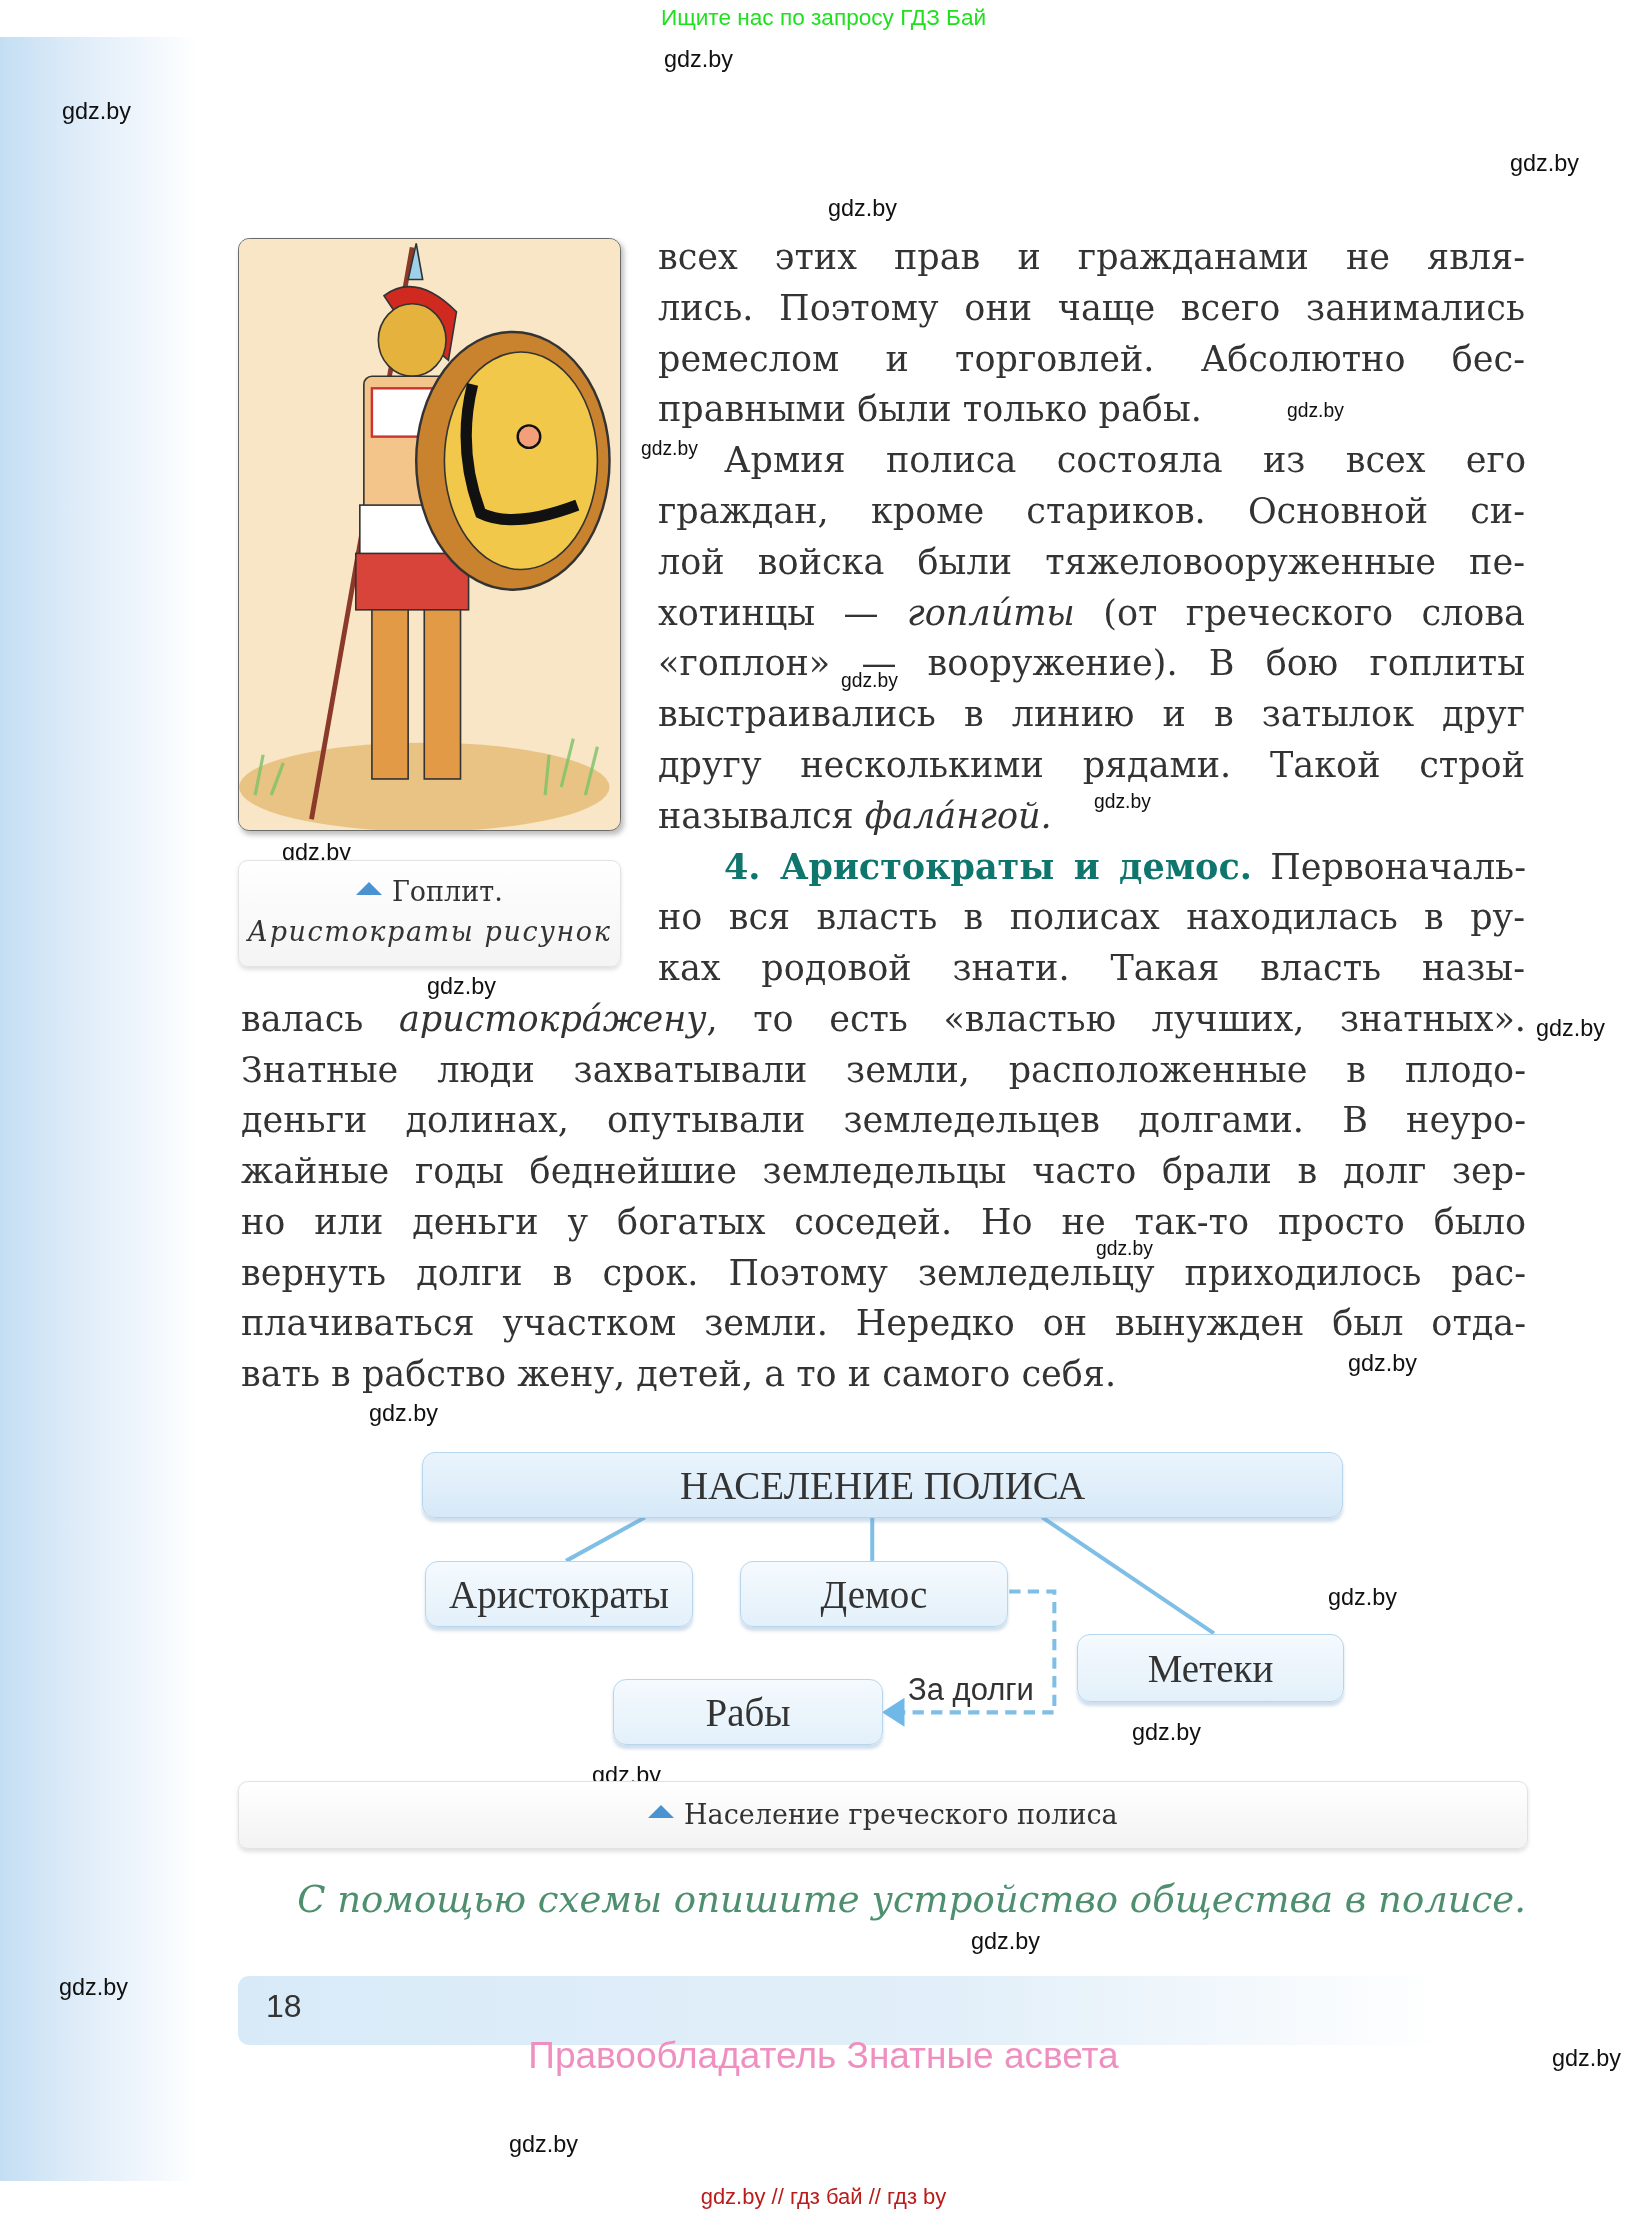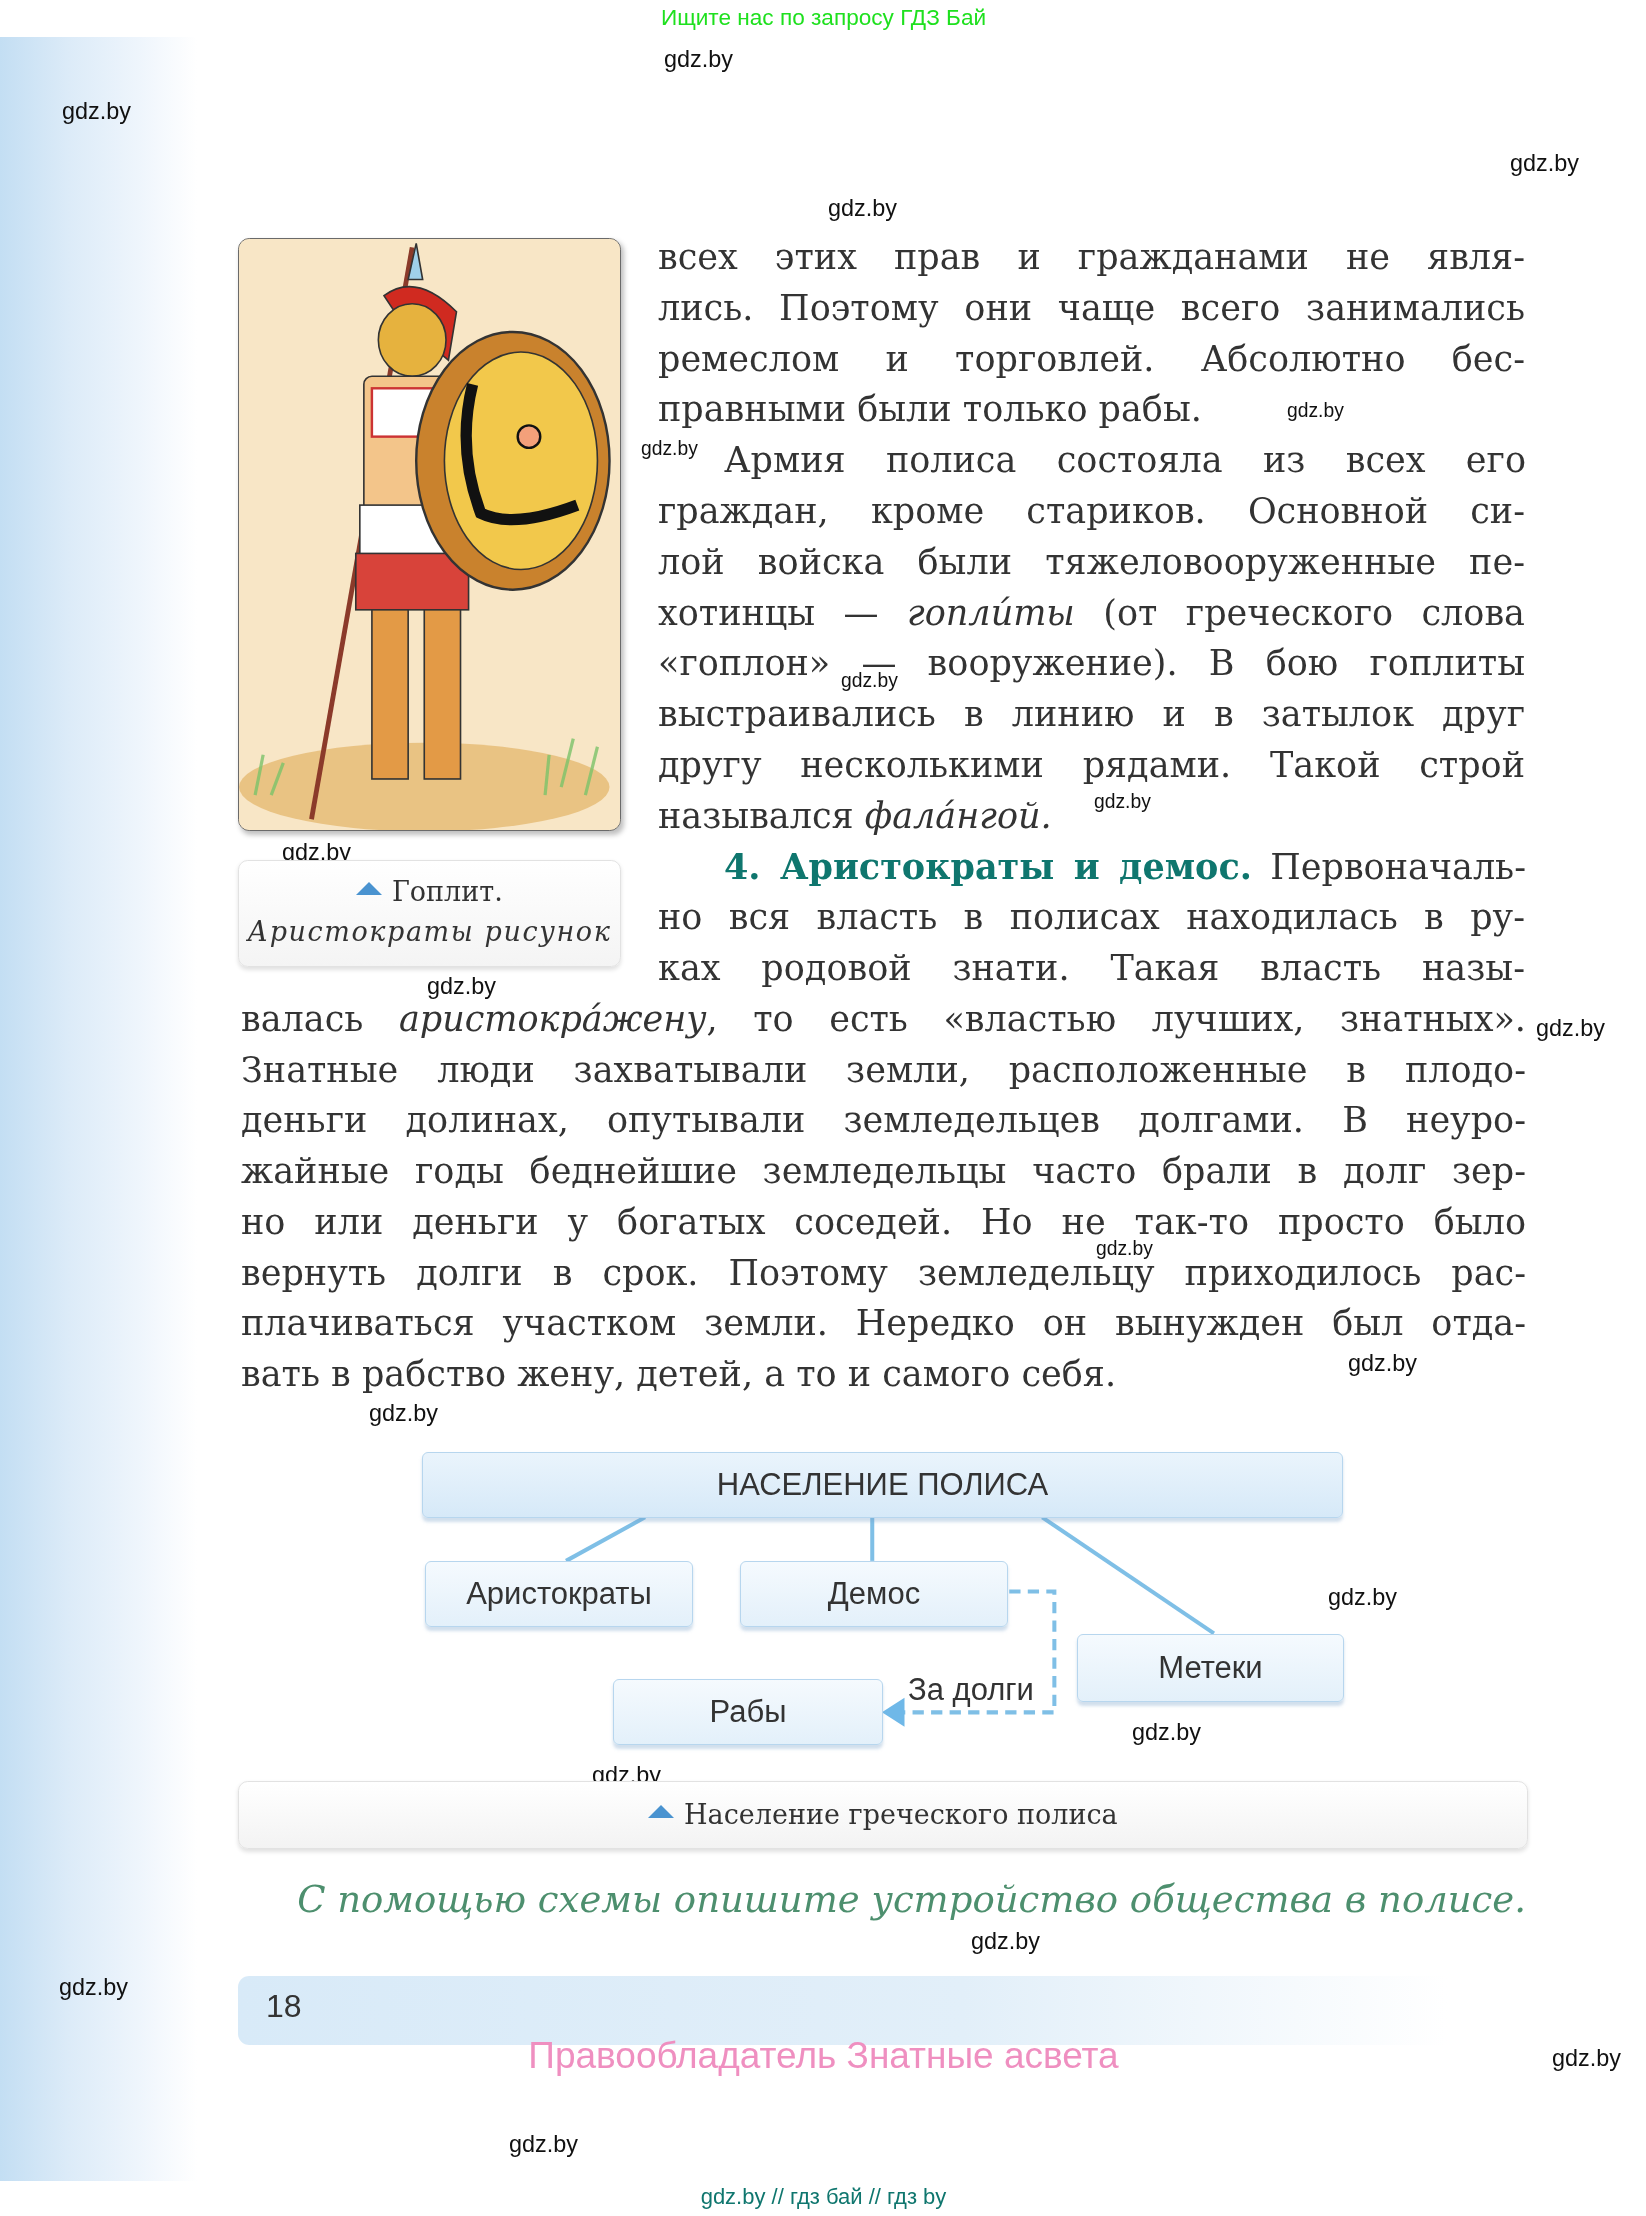--- a/index.html
+++ b/index.html
@@ -48,25 +48,25 @@
     line-height:51px; height:51px; white-space:nowrap; color:#333;
     text-align:justify; text-align-last:justify; overflow:visible;
   }
   .tline.right { left:658px; width:867px; }
   .tline.full { left:241px; width:1285px; }
   .tline.noj { text-align-last:left; }
   .heading { color:#0f766e; font-weight:bold; }
   .ital { font-style:italic; }
   
   .dbox {
-    position:absolute; border-radius:6px;
+    position:absolute; border-radius:13px;
     background:linear-gradient(#eaf4fc, #d6e9f8);
     border:1.6px solid #b7d6ee;
     box-shadow:0 3.2px 3.2px rgba(120,160,200,0.35);
-    font-family:Liberation Sans, sans-serif; font-size:31px; color:#333;
+    font-family:Liberation Serif, serif; font-size:39px; color:#333;
     display:flex; align-items:center; justify-content:center;
   }
   .dbox.light { background:linear-gradient(#f5fafe, #e3f0fa); }
   .caption2 {
     position:absolute; left:238px; top:1781px; width:1288px; height:66px;
     border-radius:9.7px; background:linear-gradient(#ffffff, #f3f3f3);
     border:0.8px solid #e2e2e2; box-shadow:0 2.4px 4px rgba(0,0,0,0.12);
     font-family:"DejaVu Serif", serif; font-size:27px; color:#333;
     text-align:center; line-height:66px;
   }
@@ -83,21 +83,21 @@
     position:absolute; left:266px; top:1988px; font-family:"Liberation Sans", sans-serif;
     font-size:32px; color:#333;
   }
   .rights {
     position:absolute; left:0; width:1647px; top:2035px; text-align:center;
     font-family:"Liberation Sans", sans-serif; font-size:37px; color:#ef8fc0;
     padding-left:0; 
   }
   .footer-links {
     position:absolute; left:0; width:1647px; top:2184px; text-align:center;
-    font-family:"Liberation Sans", sans-serif; font-size:22px; color:#0f766e;
+    font-family:"Liberation Sans", sans-serif; font-size:22px; color:#b91c1c;
   }
 </style>
 </head>
 <body>
 
 <div class="left-stripe"></div>
 
 <div class="top-banner">Ищите нас по запросу ГДЗ Бай</div>
 
 <div class="wm" style="left:664px;top:48px">gdz.by</div>

